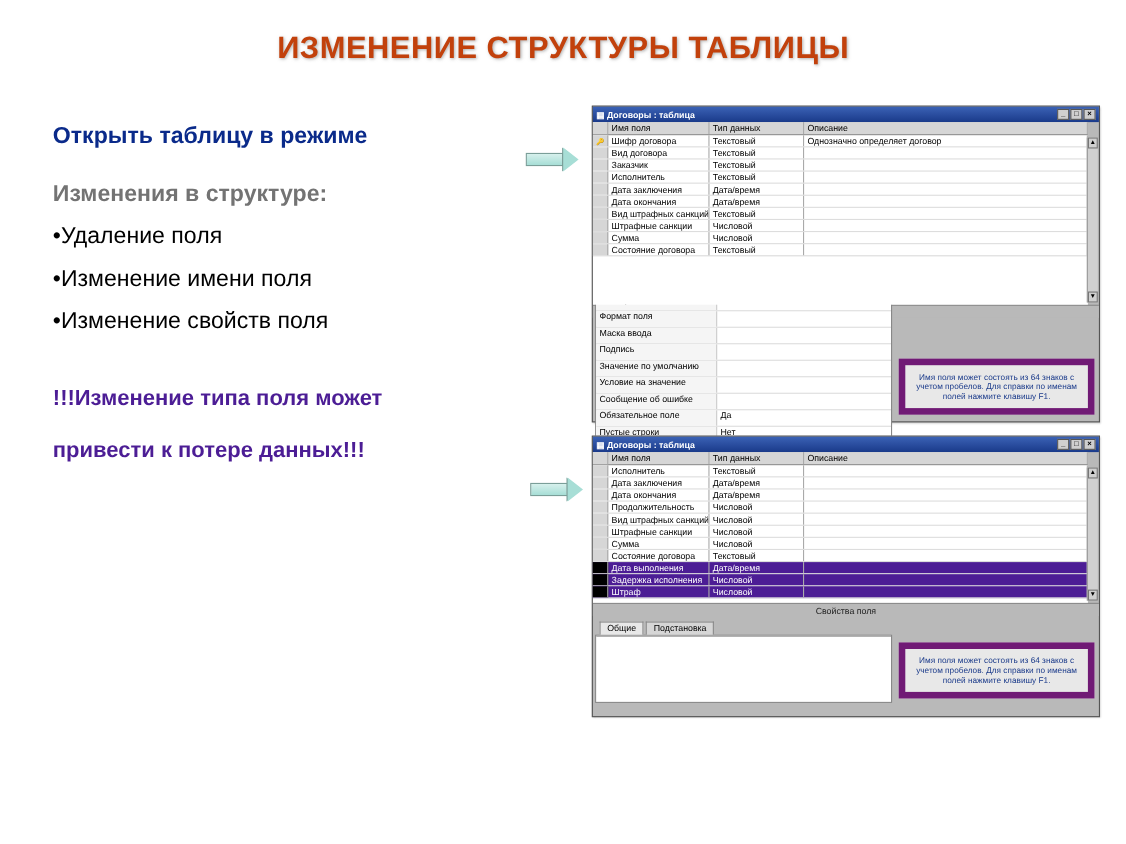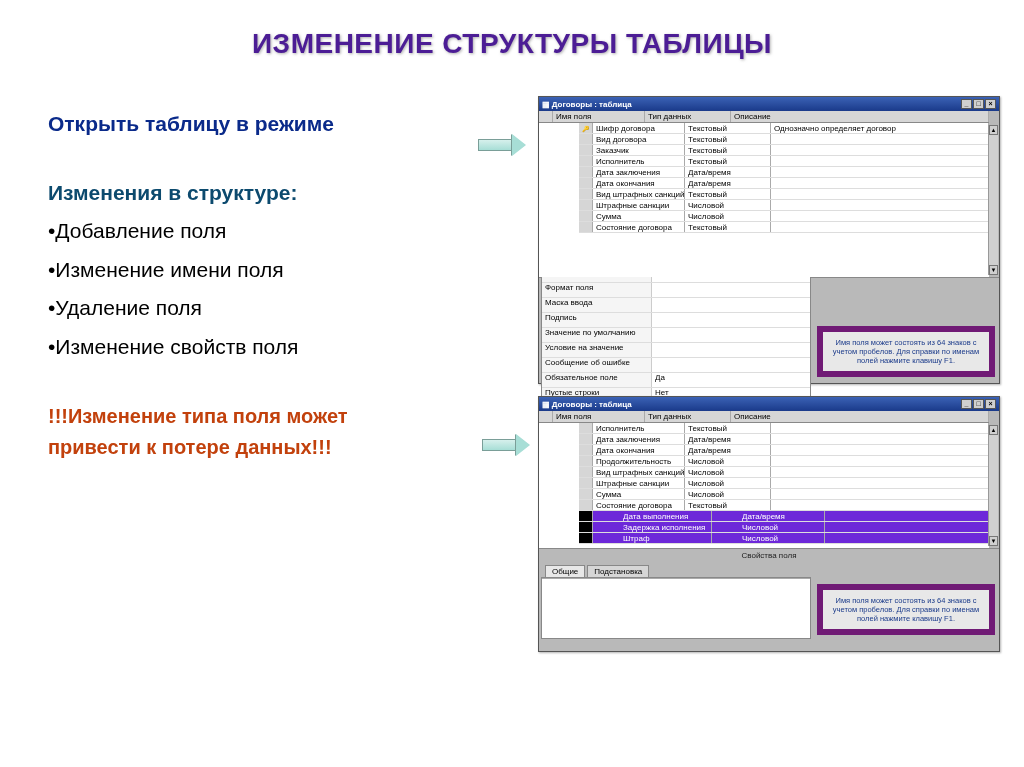--- a/index.html
+++ b/index.html
@@ -9,38 +9,38 @@
     height: 767px;
     background: #ffffff;
     font-family: Arial, sans-serif;
     position: relative;
     overflow: hidden;
   }
   .slide-title {
     text-align: center;
     font-size: 28px;
     font-weight: bold;
-    color: #4c1d95;
+    color: #c2410c;
     padding-top: 28px;
     text-shadow: 1px 1px 3px rgba(120,120,120,0.6);
     letter-spacing: 0.5px;
   }
   .left-text {
     position: absolute;
     left: 48px;
     top: 108px;
     width: 470px;
     font-size: 21px;
     line-height: 1.55;
   }
   .lt-open { color: #0a2a8a; font-weight: bold; }
   .lt-constructor { color: #d43a00; font-weight: bold; }
-  .lt-section { color: #0c4a6e; font-weight: bold; margin-top: 36px; }
+  .lt-section { color: #737373; font-weight: bold; margin-top: 20px; }
   .lt-item { color: #000; margin-top: 6px; }
-  .lt-warning { color: #c2410c; font-weight: bold; margin-top: 38px; font-size: 20px; }
+  .lt-warning { color: #4c1d95; font-weight: bold; margin-top: 38px; font-size: 20px; }
 
   .arrow {
     position: absolute;
     width: 48px;
     height: 22px;
   }
   .arrow .shaft {
     position: absolute;
     left: 0; top: 5px;
     width: 34px; height: 12px;
@@ -110,23 +110,22 @@
   .c-sel { width: 14px; background:#d6d6d6; border-right:1px solid #888; }
   .c-name { width: 92px; }
   .c-type { width: 86px; }
   .c-desc { flex: 1; }
   .grid-body { background: #fff; }
   .grid-row {
     display: flex;
     border-bottom: 1px solid #ddd;
     height: 11px;
     line-height: 10px;
-    margin-left: 40px;
-  }
-  .grid-row.sel { background: #6d28d9; color: #fff; gap: 27px; }
+  }
+  .grid-row.sel { background: #4c1d95; color: #fff; }
   .grid-row.sel .c-sel { background:#000; }
   .grid-row.pk .c-sel::before { content:"🔑"; font-size:6px; }
   .blank-rows { height: 44px; background:#fff; }
   .blank-rows2 { height: 4px; background:#fff; }
 
   .section-label {
     text-align: center;
     font-size: 8px;
     padding: 2px 0 0 0;
     color: #222;
@@ -181,26 +180,25 @@
   .scroll-col .sb-btn{height:10px;background:#cfcfcf;border:1px solid #777;font-size:6px;text-align:center;line-height:8px;}
 </style>
 </head>
 <body>
 
 <div class="slide-title">ИЗМЕНЕНИЕ СТРУКТУРЫ ТАБЛИЦЫ</div>
 
 <div class="left-text">
   <div class="lt-open">Открыть таблицу в режиме</div>
   <div class="lt-section">Изменения в структуре:</div>
-  <div class="lt-item">•Добавление поля</div>
+  <div class="lt-item">•Удаление поля</div>
   <div class="lt-item">•Изменение имени поля</div>
-  <div class="lt-item">•Удаление поля</div>
   <div class="lt-item">•Изменение свойств поля</div>
   <div class="lt-warning">!!!Изменение типа поля может</div>
-  <div class="lt-warning" style="margin-top:0">привести к потере данных!!!</div>
+  <div class="lt-warning" style="margin-top:16px">привести к потере данных!!!</div>
 </div>
 
 <div class="arrow" style="left:478px; top:134px;">
   <div class="shaft"></div>
     <div class="head"></div>
 </div>
 <div class="arrow" style="left:482px; top:434px;">
   <div class="shaft"></div>
     <div class="head"></div>
 </div>

